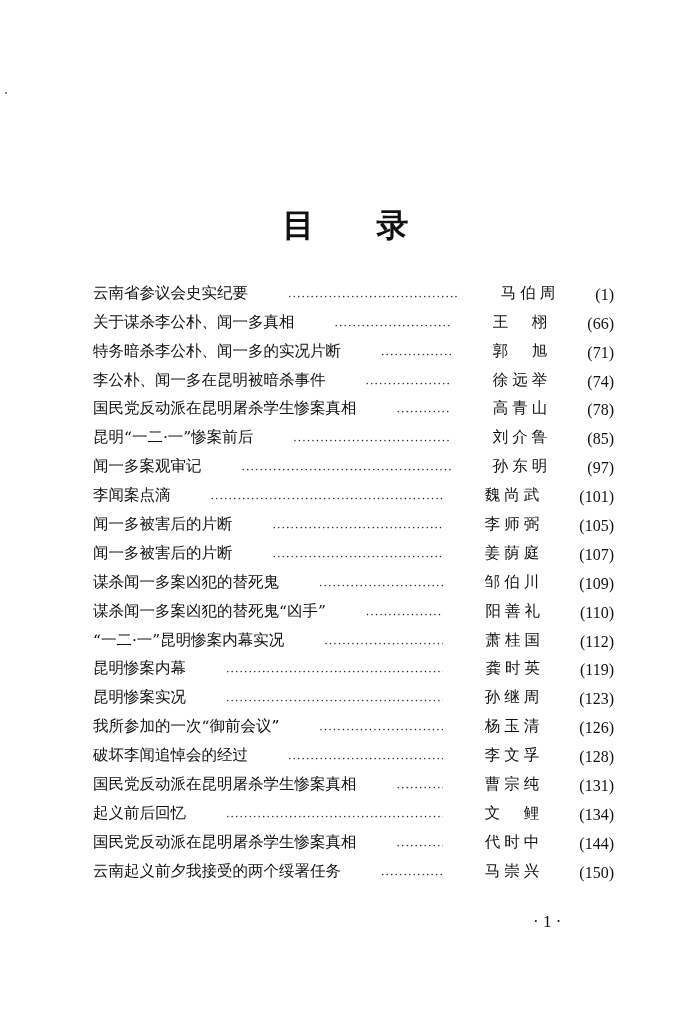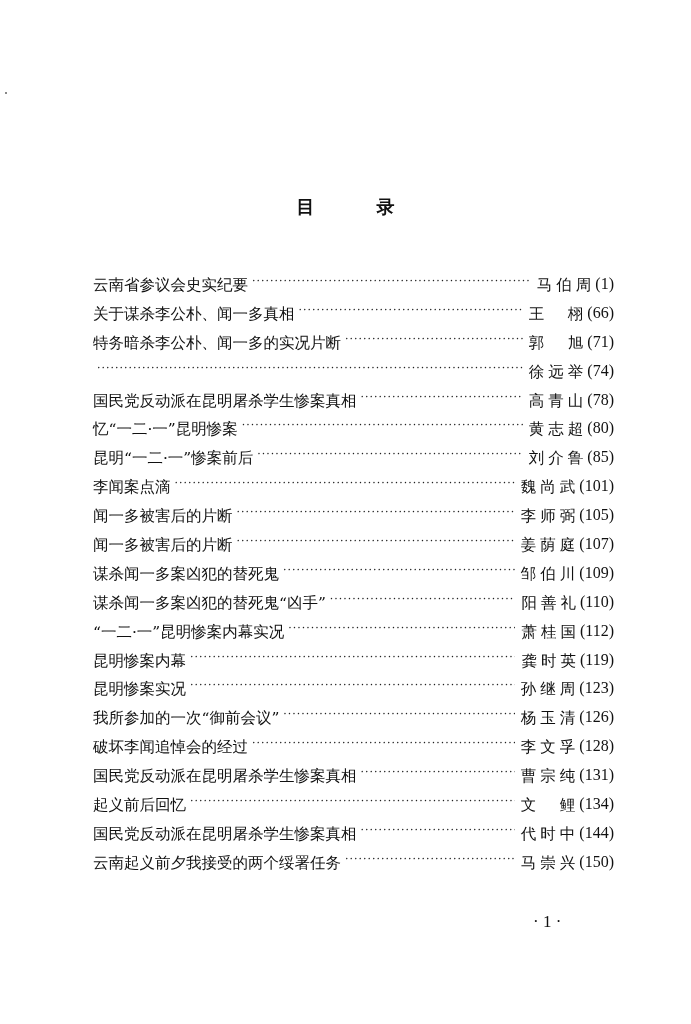--- a/index.html
+++ b/index.html
@@ -4,31 +4,31 @@
   <style>
     html, body { margin: 0; padding: 0; background: #ffffff; }
     body {
       width: 691px; height: 1024px; position: relative; overflow: hidden;
       font-family: "DejaVu Serif", "Liberation Serif", serif;
       color: #111111;
     }
     .speck { position: absolute; left: 5px; top: 92px; width: 2px; height: 2px; background: #888; }
     .title {
       position: absolute; top: 183px; left: 0; width: 691px;
-      text-align: center; font-size: 18px; letter-spacing: 0;
+      text-align: center; font-size: 32px; letter-spacing: 0;
     }
     .title span { display: inline-block; }
     .title .gap { width: 62px; }
     .toc {
       position: absolute; left: 93px; top: 275px; width: 521px;
       list-style: none; margin: 0; padding: 0;
     }
     .row {
-      display: flex; align-items: flex-start; height: 28.9px;
-      font-size: 15.5px; white-space: nowrap;
+      display: flex; align-items: flex-end; height: 28.9px;
+      font-size: 15.5px; white-space: nowrap; gap: 36px;
     }
     .row .t { flex: 0 0 auto; }
     .row .dots {
       flex: 1 1 auto; overflow: hidden; margin: 0 6px 0 4px;
       color: #222; letter-spacing: 1px; font-size: 11px;
     }
     .row .dots::before {
       content: "··································································································································";
     }
     .row .a { flex: 0 0 auto; letter-spacing: 4px; }
@@ -60,41 +60,42 @@
       <span class="a">王　栩</span>
       <span class="p">(66)</span>
     </li>
   <li class="row">
       <span class="t">特务暗杀李公朴、闻一多的实况片断</span>
       <span class="dots"></span>
       <span class="a">郭　旭</span>
       <span class="p">(71)</span>
     </li>
   <li class="row">
+      <span class="t">李公朴、闻一多在昆明被暗杀事件</span>
       <span class="dots"></span>
       <span class="a">徐远举</span>
       <span class="p">(74)</span>
     </li>
   <li class="row">
       <span class="t">国民党反动派在昆明屠杀学生惨案真相</span>
       <span class="dots"></span>
       <span class="a">高青山</span>
       <span class="p">(78)</span>
     </li>
   <li class="row">
-      <span class="t">忆“一二·一”昆明惨案</span>
-      <span class="dots"></span>
-      <span class="a">黄志超</span>
-      <span class="p">(80)</span>
-    </li>
-  <li class="row">
       <span class="t">昆明“一二·一”惨案前后</span>
       <span class="dots"></span>
       <span class="a">刘介鲁</span>
       <span class="p">(85)</span>
+    </li>
+  <li class="row">
+      <span class="t">闻一多案观审记</span>
+      <span class="dots"></span>
+      <span class="a">孙东明</span>
+      <span class="p">(97)</span>
     </li>
   <li class="row">
       <span class="t">李闻案点滴</span>
       <span class="dots"></span>
       <span class="a">魏尚武</span>
       <span class="p">(101)</span>
     </li>
   <li class="row">
       <span class="t">闻一多被害后的片断</span>
       <span class="dots"></span>

